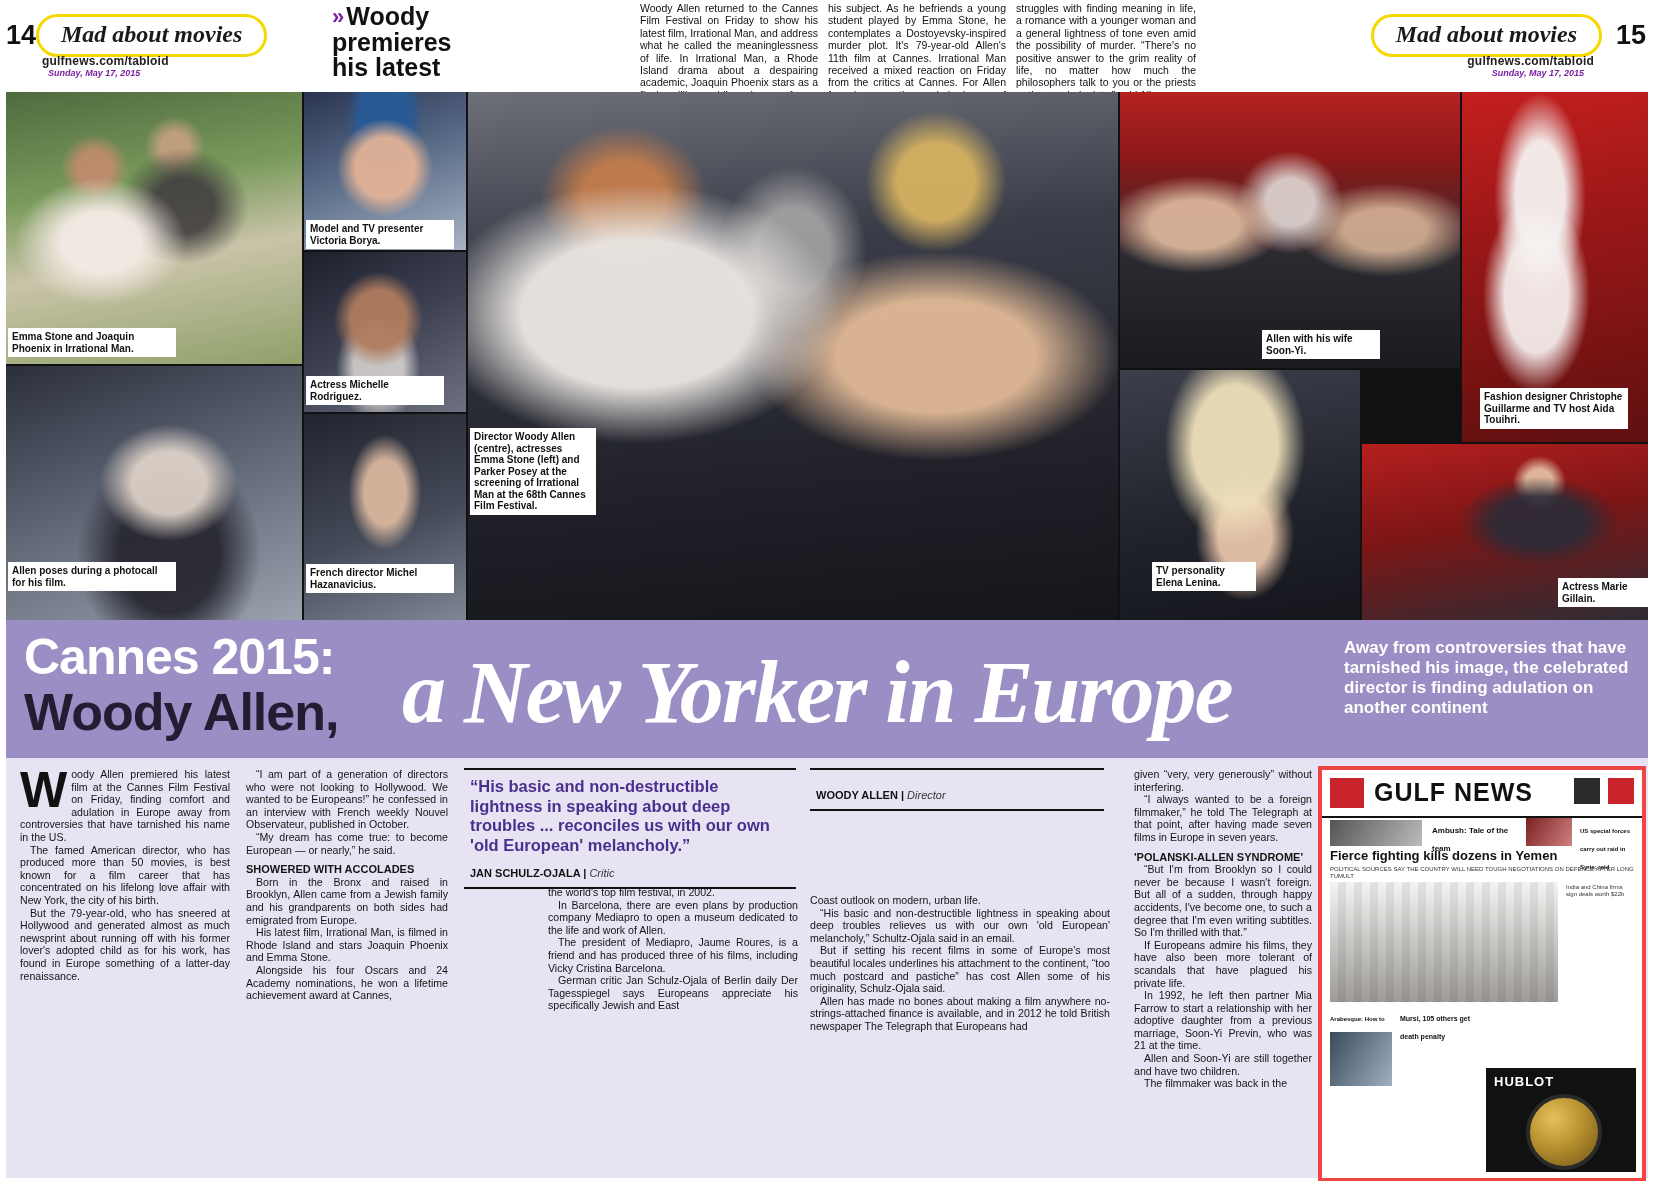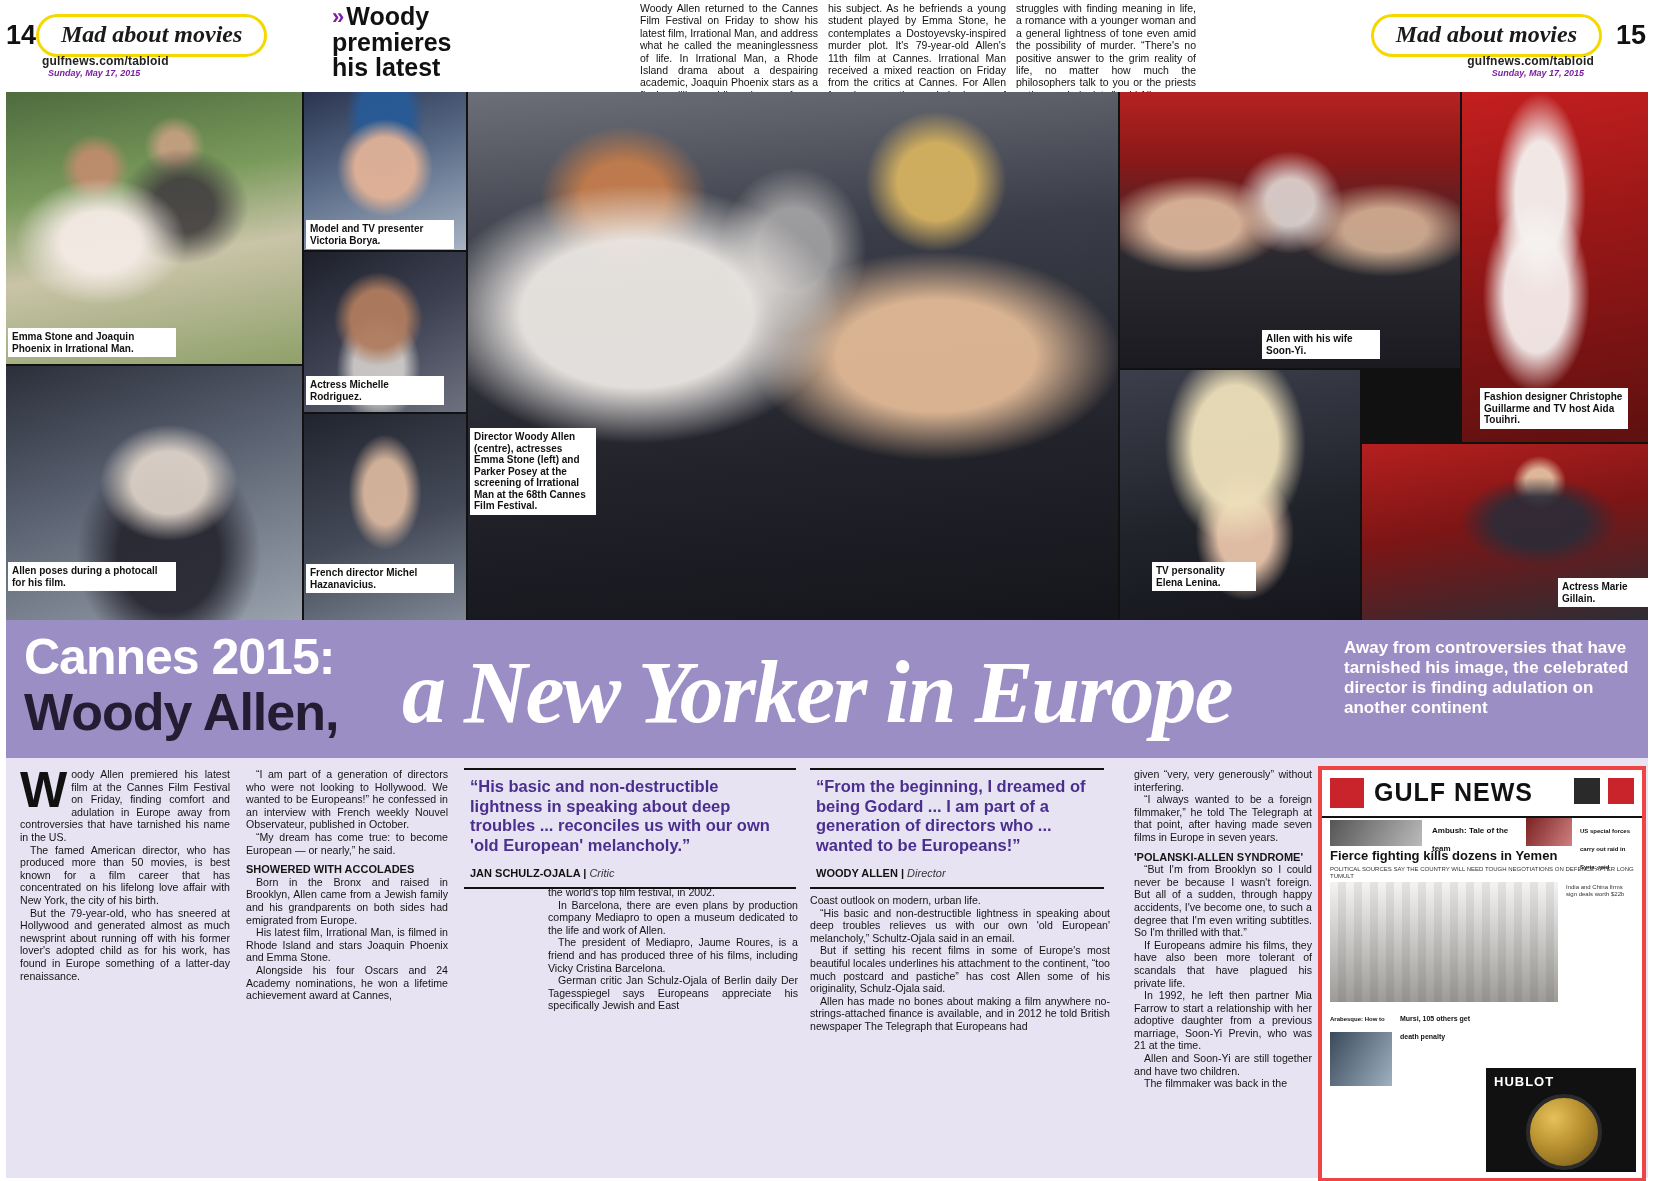--- a/index.html
+++ b/index.html
@@ -223,21 +223,20 @@
     </div>
 
     <div class="col" style="left:542px;top:128px;width:250px;">
       <p class="first">the world's top film festival, in 2002.</p>
       <p>In Barcelona, there are even plans by production company Mediapro to open a museum dedicated to the life and work of Allen.</p>
       <p>The president of Mediapro, Jaume Roures, is a friend and has produced three of his films, including Vicky Cristina Barcelona.</p>
       <p>German critic Jan Schulz-Ojala of Berlin daily Der Tagesspiegel says Europeans appreciate his specifically Jewish and East</p>
     </div>
 
     <div class="pull" style="left:804px;width:282px;">
-      <div class="q">“From the beginning, I dreamed of being Godard ... I am part of a generation of directors who ... wanted to be Europeans!”</div>
       <div class="by">
         <span>WOODY ALLEN</span>
         <span> | </span><em>Director</em>
       </div>
     </div>
 
     <div class="col" style="left:804px;top:136px;width:300px;">
       <p class="first">Coast outlook on modern, urban life.</p>
       <p>“His basic and non-destructible lightness in speaking about deep troubles relieves us with our own 'old European' melancholy,” Schultz-Ojala said in an email.</p>
       <p>But if setting his recent films in some of Europe's most beautiful locales underlines his attachment to the continent, “too much postcard and pastiche” has cost Allen some of his originality, Schulz-Ojala said.</p>

